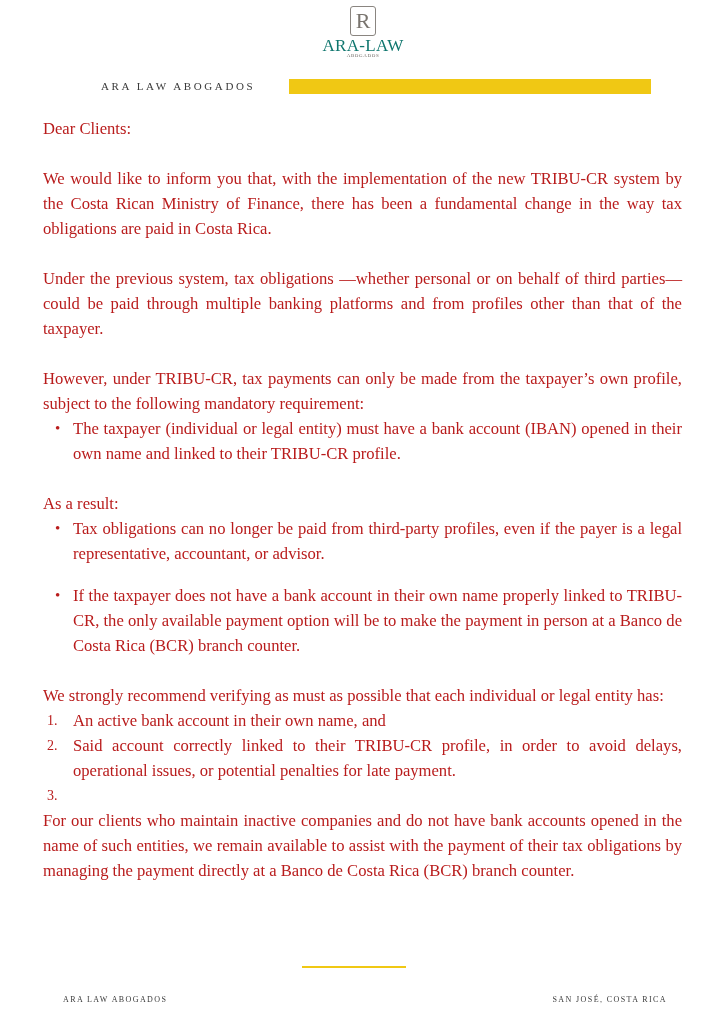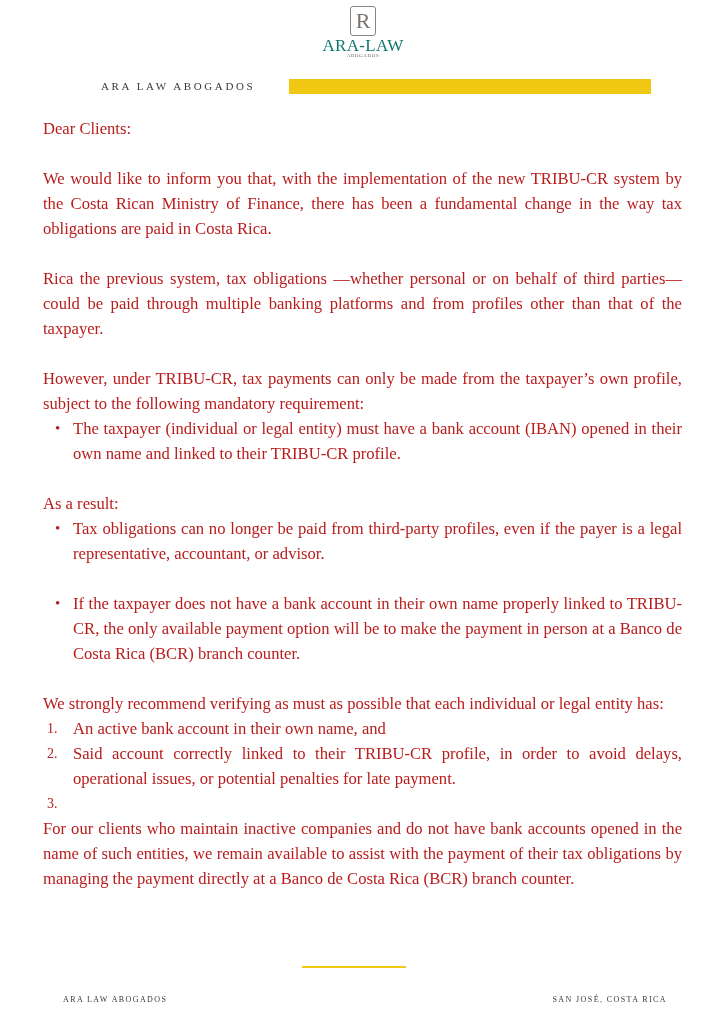--- a/index.html
+++ b/index.html
@@ -11,21 +11,21 @@
   .logo-name { font-family: "Liberation Serif", serif; font-size: 17px; color: #0f766e; letter-spacing: 0.3px; margin-top: 3px; line-height: 14px; text-align: center; }
   .logo-sub { font-family: "Liberation Serif", serif; font-size: 5px; color: #6f6a65; letter-spacing: 0.6px; line-height: 6px; }
   .firm-header { position: absolute; left: 101px; top: 80px; font-family: "Liberation Serif", serif; font-size: 11px; letter-spacing: 2.6px; color: #3a3a3a; }
   .yellow-bar { position: absolute; left: 289px; top: 79px; width: 362px; height: 15px; background: #f0c814; }
   .body-text { position: absolute; left: 43px; top: 116px; width: 639px; font-family: "Liberation Serif", serif; font-size: 16.6px; line-height: 25px; color: #b91c1c; }
   .body-text p { margin: 0 0 25px 0; text-align: justify; }
   .body-text p.tight { margin-bottom: 0; }
   ul.bullets { list-style: none; margin: 0; padding: 0 0 0 30px; }
   ul.bullets li { position: relative; text-align: justify; margin: 0; }
   ul.bullets li::before { content: "•"; position: absolute; left: -18px; top: 0; font-size: 15px; }
-  ul.bullets li.gap { margin-bottom: 25px; }
+  ul.bullets li.gap { margin-bottom: 17px; }
   ol.numbers { list-style: none; margin: 0; padding: 0 0 0 30px; }
   ol.numbers li { position: relative; text-align: justify; }
   ol.numbers li .num { position: absolute; left: -26px; top: 0; font-size: 14px; }
   .spacer { height: 25px; }
   .yellow-line { position: absolute; left: 302px; top: 966px; width: 104px; height: 2px; background: #f0c814; }
   .footer-left { position: absolute; left: 63px; top: 995px; font-family: "Liberation Serif", serif; font-size: 8px; letter-spacing: 1.4px; color: #3a3a3a; }
   .footer-right { position: absolute; right: 57px; top: 995px; font-family: "Liberation Serif", serif; font-size: 8px; letter-spacing: 1.4px; color: #3a3a3a; text-align: center; }
 </style>
 </head>
 <body>
@@ -39,21 +39,21 @@
     <div class="logo-name">ARA-LAW</div>
     <div class="logo-sub">ABOGADOS</div>
   </div>
 
   <div class="firm-header">ARA LAW ABOGADOS</div>
   <div class="yellow-bar"></div>
 
   <div class="body-text">
     <p>Dear Clients:</p>
     <p>We would like to inform you that, with the implementation of the new TRIBU-CR system by the Costa Rican Ministry of Finance, there has been a fundamental change in the way tax obligations are paid in Costa Rica.</p>
-    <p>Rica the previous system, tax obligations —whether personal or on behalf of third parties— could be paid through multiple banking platforms and from profiles other than that of the taxpayer.</p>
+    <p>Under the previous system, tax obligations —whether personal or on behalf of third parties— could be paid through multiple banking platforms and from profiles other than that of the taxpayer.</p>
     <p class="tight">However, under TRIBU-CR, tax payments can only be made from the taxpayer’s own profile, subject to the following mandatory requirement:</p>
     <ul class="bullets">
       <li>The taxpayer (individual or legal entity) must have a bank account (IBAN) opened in their own name and linked to their TRIBU-CR profile.</li>
     </ul>
     <div class="spacer"></div>
     <p class="tight">As a result:</p>
     <ul class="bullets">
       <li class="gap">Tax obligations can no longer be paid from third-party profiles, even if the payer is a legal representative, accountant, or advisor.</li>
       <li>If the taxpayer does not have a bank account in their own name properly linked to TRIBU-CR, the only available payment option will be to make the payment in person at a Banco de Costa Rica (BCR) branch counter.</li>
     </ul>

